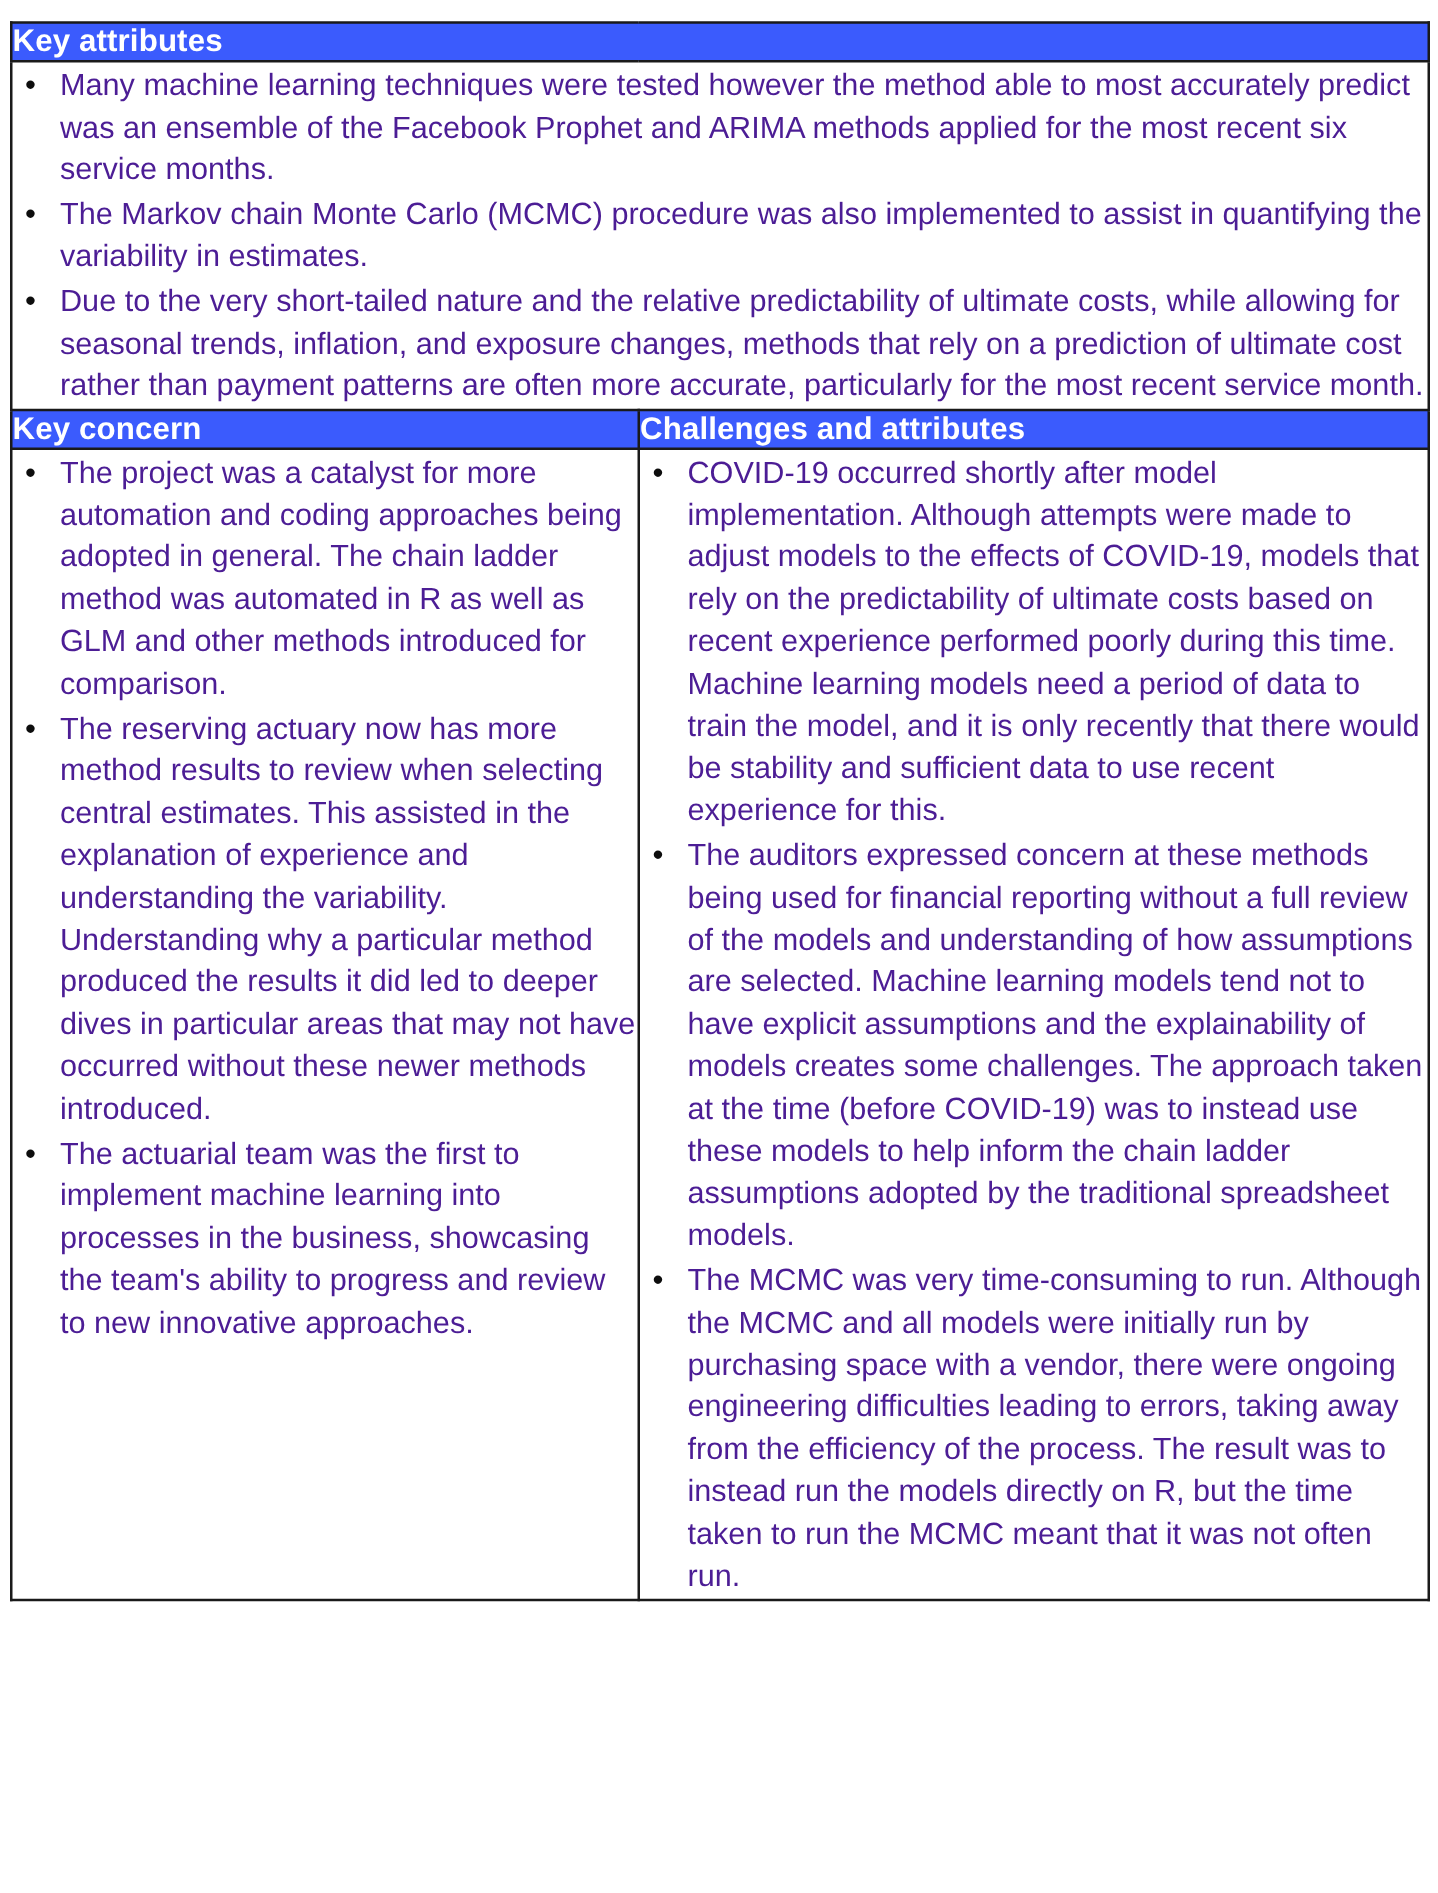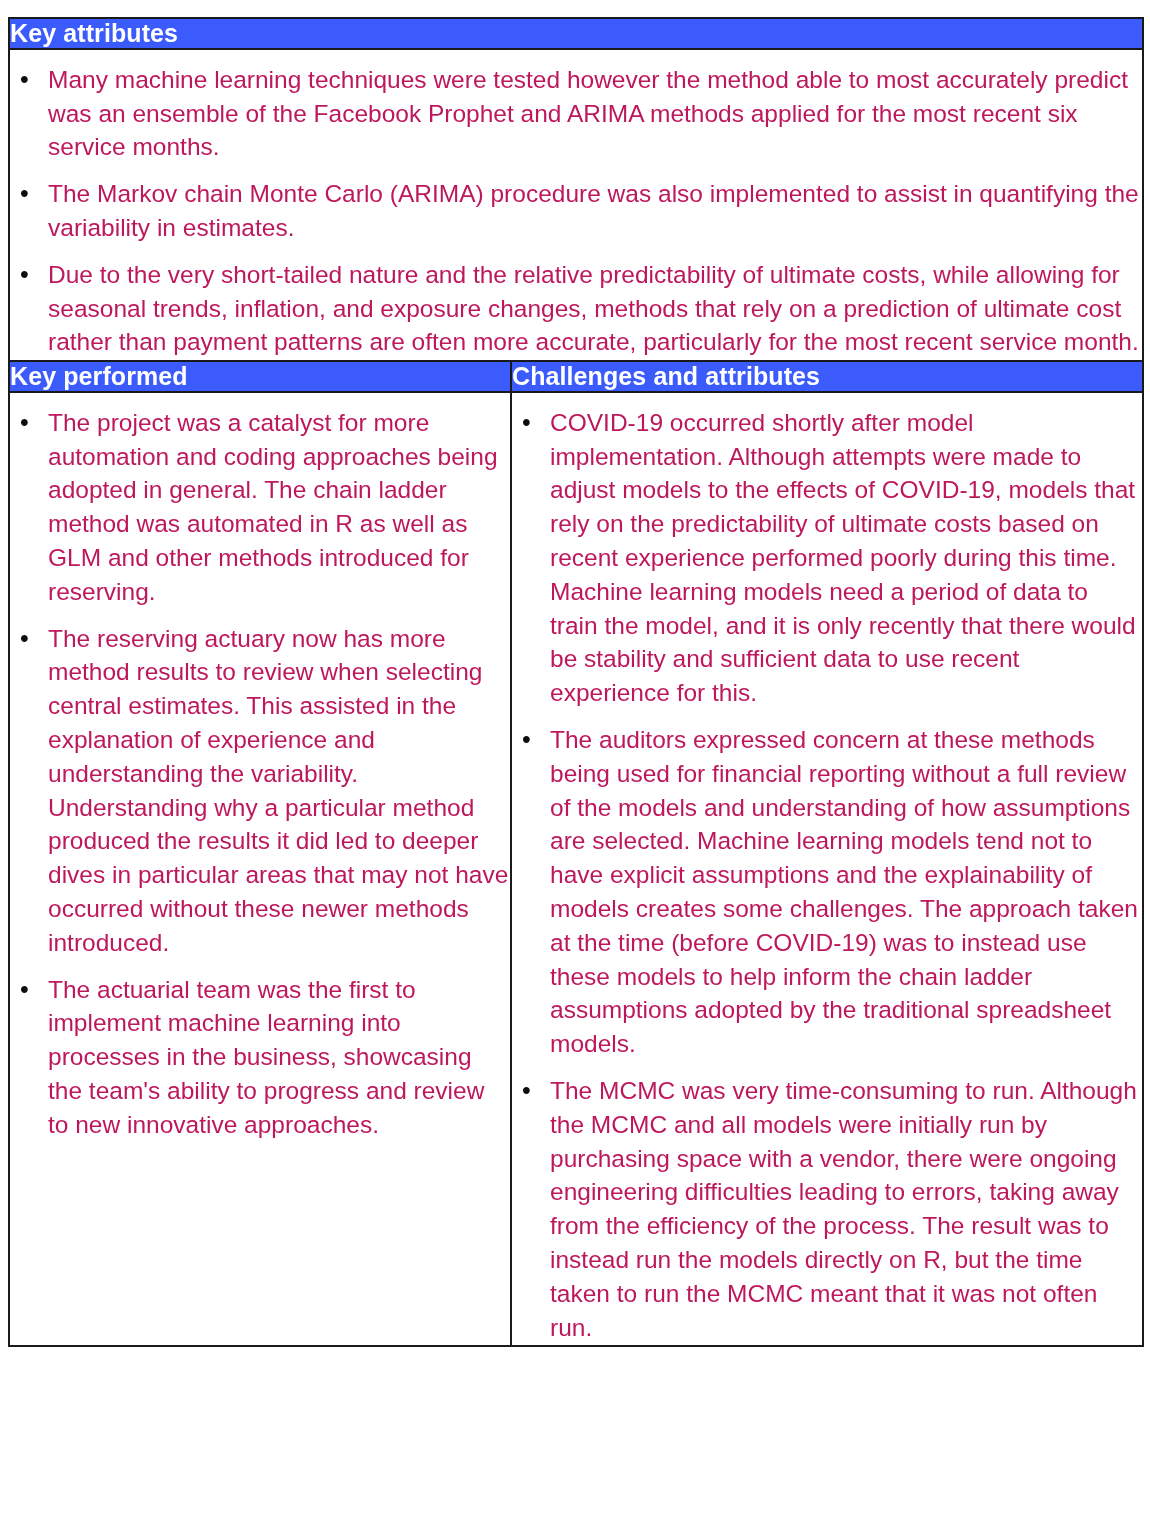--- a/index.html
+++ b/index.html
@@ -50,23 +50,23 @@
   }
   ul.bullets {
     margin: 0;
     padding: 0 0 0 30px;
     list-style: none;
   }
   ul.bullets > li {
     position: relative;
     font-size: 24.5px;
     line-height: 1.38;
-    margin: 13px 0 1px 0;
+    margin: 2px 0 1px 0;
     padding-left: 8px;
-    color: #be185d;
+    color: #4c1d95;
   }
   ul.bullets > li::before {
     content: "\2022";
     position: absolute;
     left: -20px;
     top: -1px;
     font-size: 25px;
     line-height: 1.38;
     color: #0d0d0d;
   }
@@ -87,37 +87,37 @@
     <tbody>
       <tr>
         <td class="hdr-cell" colspan="2">
           <div class="hdr-text">Key attributes</div>
         </td>
       </tr>
       <tr>
         <td class="body-cell" colspan="2">
           <ul class="bullets">
             <li>Many machine learning techniques were tested however the method able to most accurately predict was an ensemble of the Facebook Prophet and ARIMA methods applied for the most recent six service months.</li>
-            <li>The Markov chain Monte Carlo (ARIMA) procedure was also implemented to assist in quantifying the variability in estimates.</li>
+            <li>The Markov chain Monte Carlo (MCMC) procedure was also implemented to assist in quantifying the variability in estimates.</li>
             <li>Due to the very short-tailed nature and the relative predictability of ultimate costs, while allowing for seasonal trends, inflation, and exposure changes, methods that rely on a prediction of ultimate cost rather than payment patterns are often more accurate, particularly for the most recent service month.</li>
           </ul>
         </td>
       </tr>
       <tr>
         <td class="hdr-cell">
-          <div class="hdr-text">Key performed</div>
+          <div class="hdr-text">Key concern</div>
         </td>
         <td class="hdr-cell">
           <div class="hdr-text">Challenges and attributes</div>
         </td>
       </tr>
       <tr>
         <td class="body-cell">
           <ul class="bullets col-narrow">
-            <li>The project was a catalyst for more automation and coding approaches being adopted in general. The chain ladder method was automated in R as well as GLM and other methods introduced for reserving.</li>
+            <li>The project was a catalyst for more automation and coding approaches being adopted in general. The chain ladder method was automated in R as well as GLM and other methods introduced for comparison.</li>
             <li>The reserving actuary now has more method results to review when selecting central estimates. This assisted in the explanation of experience and understanding the variability. Understanding why a particular method produced the results it did led to deeper dives in particular areas that may not have occurred without these newer methods introduced.</li>
             <li>The actuarial team was the first to implement machine learning into processes in the business, showcasing the team's ability to progress and review to new innovative approaches.</li>
           </ul>
         </td>
         <td class="body-cell">
           <ul class="bullets">
             <li>COVID-19 occurred shortly after model implementation. Although attempts were made to adjust models to the effects of COVID-19, models that rely on the predictability of ultimate costs based on recent experience performed poorly during this time. Machine learning models need a period of data to train the model, and it is only recently that there would be stability and sufficient data to use recent experience for this.</li>
             <li>The auditors expressed concern at these methods being used for financial reporting without a full review of the models and understanding of how assumptions are selected. Machine learning models tend not to have explicit assumptions and the explainability of models creates some challenges. The approach taken at the time (before COVID-19) was to instead use these models to help inform the chain ladder assumptions adopted by the traditional spreadsheet models.</li>
             <li>The MCMC was very time-consuming to run. Although the MCMC and all models were initially run by purchasing space with a vendor, there were ongoing engineering difficulties leading to errors, taking away from the efficiency of the process. The result was to instead run the models directly on R, but the time taken to run the MCMC meant that it was not often run.</li>
           </ul>

